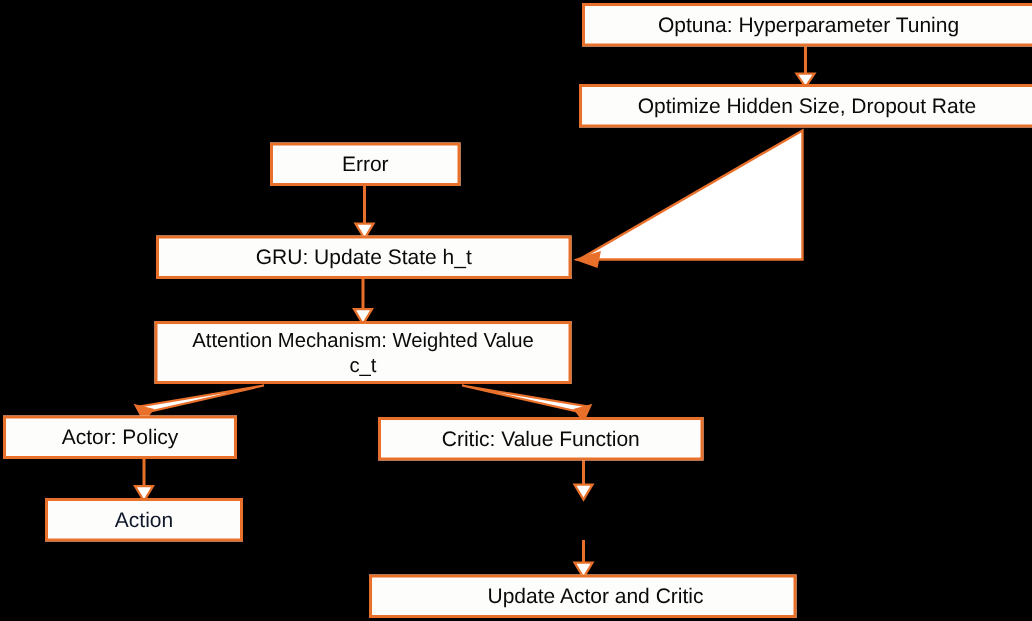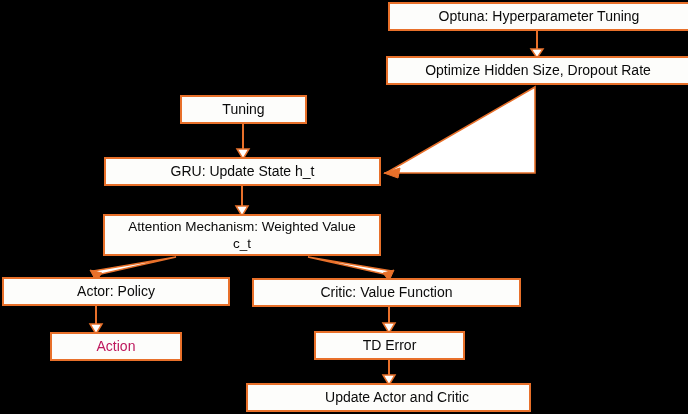--- a/index.html
+++ b/index.html
@@ -99,30 +99,29 @@
     <g>
       <line x1="389" y1="360" x2="389" y2="376" stroke="#e8702a" stroke-width="2"></line>
       <polygon points="383,375 395,375 389,385" fill="#ffffff" stroke="#e8702a" stroke-width="1.5"></polygon>
     </g>
   </svg>
 
   <div class="node" style="left: 388px; top: 2px; width: 302px; height: 29px; background: rgb(253, 253, 251); border-color: rgb(232, 112, 42); color: rgb(10, 10, 10);">Optuna: Hyperparameter Tuning</div>
 
   <div class="node" style="left: 386px; top: 56px; width: 304px; height: 29px; background: rgb(253, 253, 251); border-color: rgb(232, 112, 42); color: rgb(10, 10, 10);">Optimize Hidden Size, Dropout Rate</div>
 
-  <div class="node" style="left: 180px; top: 95px; width: 127px; height: 29px; background: rgb(253, 253, 251); border-color: rgb(232, 112, 42); color: rgb(10, 10, 10);">Tuning</div>
+  <div class="node" style="left: 180px; top: 95px; width: 127px; height: 29px; background: rgb(253, 253, 251); border-color: rgb(232, 112, 42); color: rgb(10, 10, 10);">Error</div>
 
   <div class="node" style="left: 104px; top: 157px; width: 277px; height: 29px; background: rgb(253, 253, 251); border-color: rgb(232, 112, 42); color: rgb(10, 10, 10);">GRU: Update State h_t</div>
 
   <div class="node two-line" style="left: 103px; top: 214px; width: 278px; height: 42px; background: rgb(253, 253, 251); border-color: rgb(232, 112, 42); color: rgb(10, 10, 10);">Attention Mechanism: Weighted Value
 c_t</div>
 
-  <div class="node" style="left: 2px; top: 277px; width: 228px; height: 29px; background: rgb(253, 253, 251); border-color: rgb(232, 112, 42); color: rgb(10, 10, 10);">Actor: Policy</div>
+  <div class="node" style="left: 2px; top: 277px; width: 156px; height: 29px; background: rgb(253, 253, 251); border-color: rgb(232, 112, 42); color: rgb(10, 10, 10);">Actor: Policy</div>
 
-  <div class="node" style="left: 252px; top: 278px; width: 269px; height: 29px; background: rgb(253, 253, 251); border-color: rgb(232, 112, 42); color: rgb(10, 10, 10);">Critic: Value Function</div>
+  <div class="node" style="left: 252px; top: 278px; width: 217px; height: 29px; background: rgb(253, 253, 251); border-color: rgb(232, 112, 42); color: rgb(10, 10, 10);">Critic: Value Function</div>
 
-  <div class="node" style="left: 30px; top: 332px; width: 132px; height: 29px; background: rgb(253, 253, 251); border-color: rgb(232, 112, 42); color: #be185d; margin-left: 20px;">Action</div>
+  <div class="node" style="left: 30px; top: 332px; width: 132px; height: 29px; background: rgb(253, 253, 251); border-color: rgb(232, 112, 42); color: #0f172a;">Action</div>
 
-  <div class="node" style="left: 314px; top: 331px; width: 151px; height: 29px; background: rgb(253, 253, 251); border-color: rgb(232, 112, 42); color: rgb(10, 10, 10);">TD Error</div>
 
   <div class="node" style="left: 246px; top: 383px; width: 285px; height: 29px; background: rgb(253, 253, 251); border-color: rgb(232, 112, 42); color: rgb(10, 10, 10); padding-left: 17px;">Update Actor and Critic</div>
 
 </div>
 
 </body></html>

